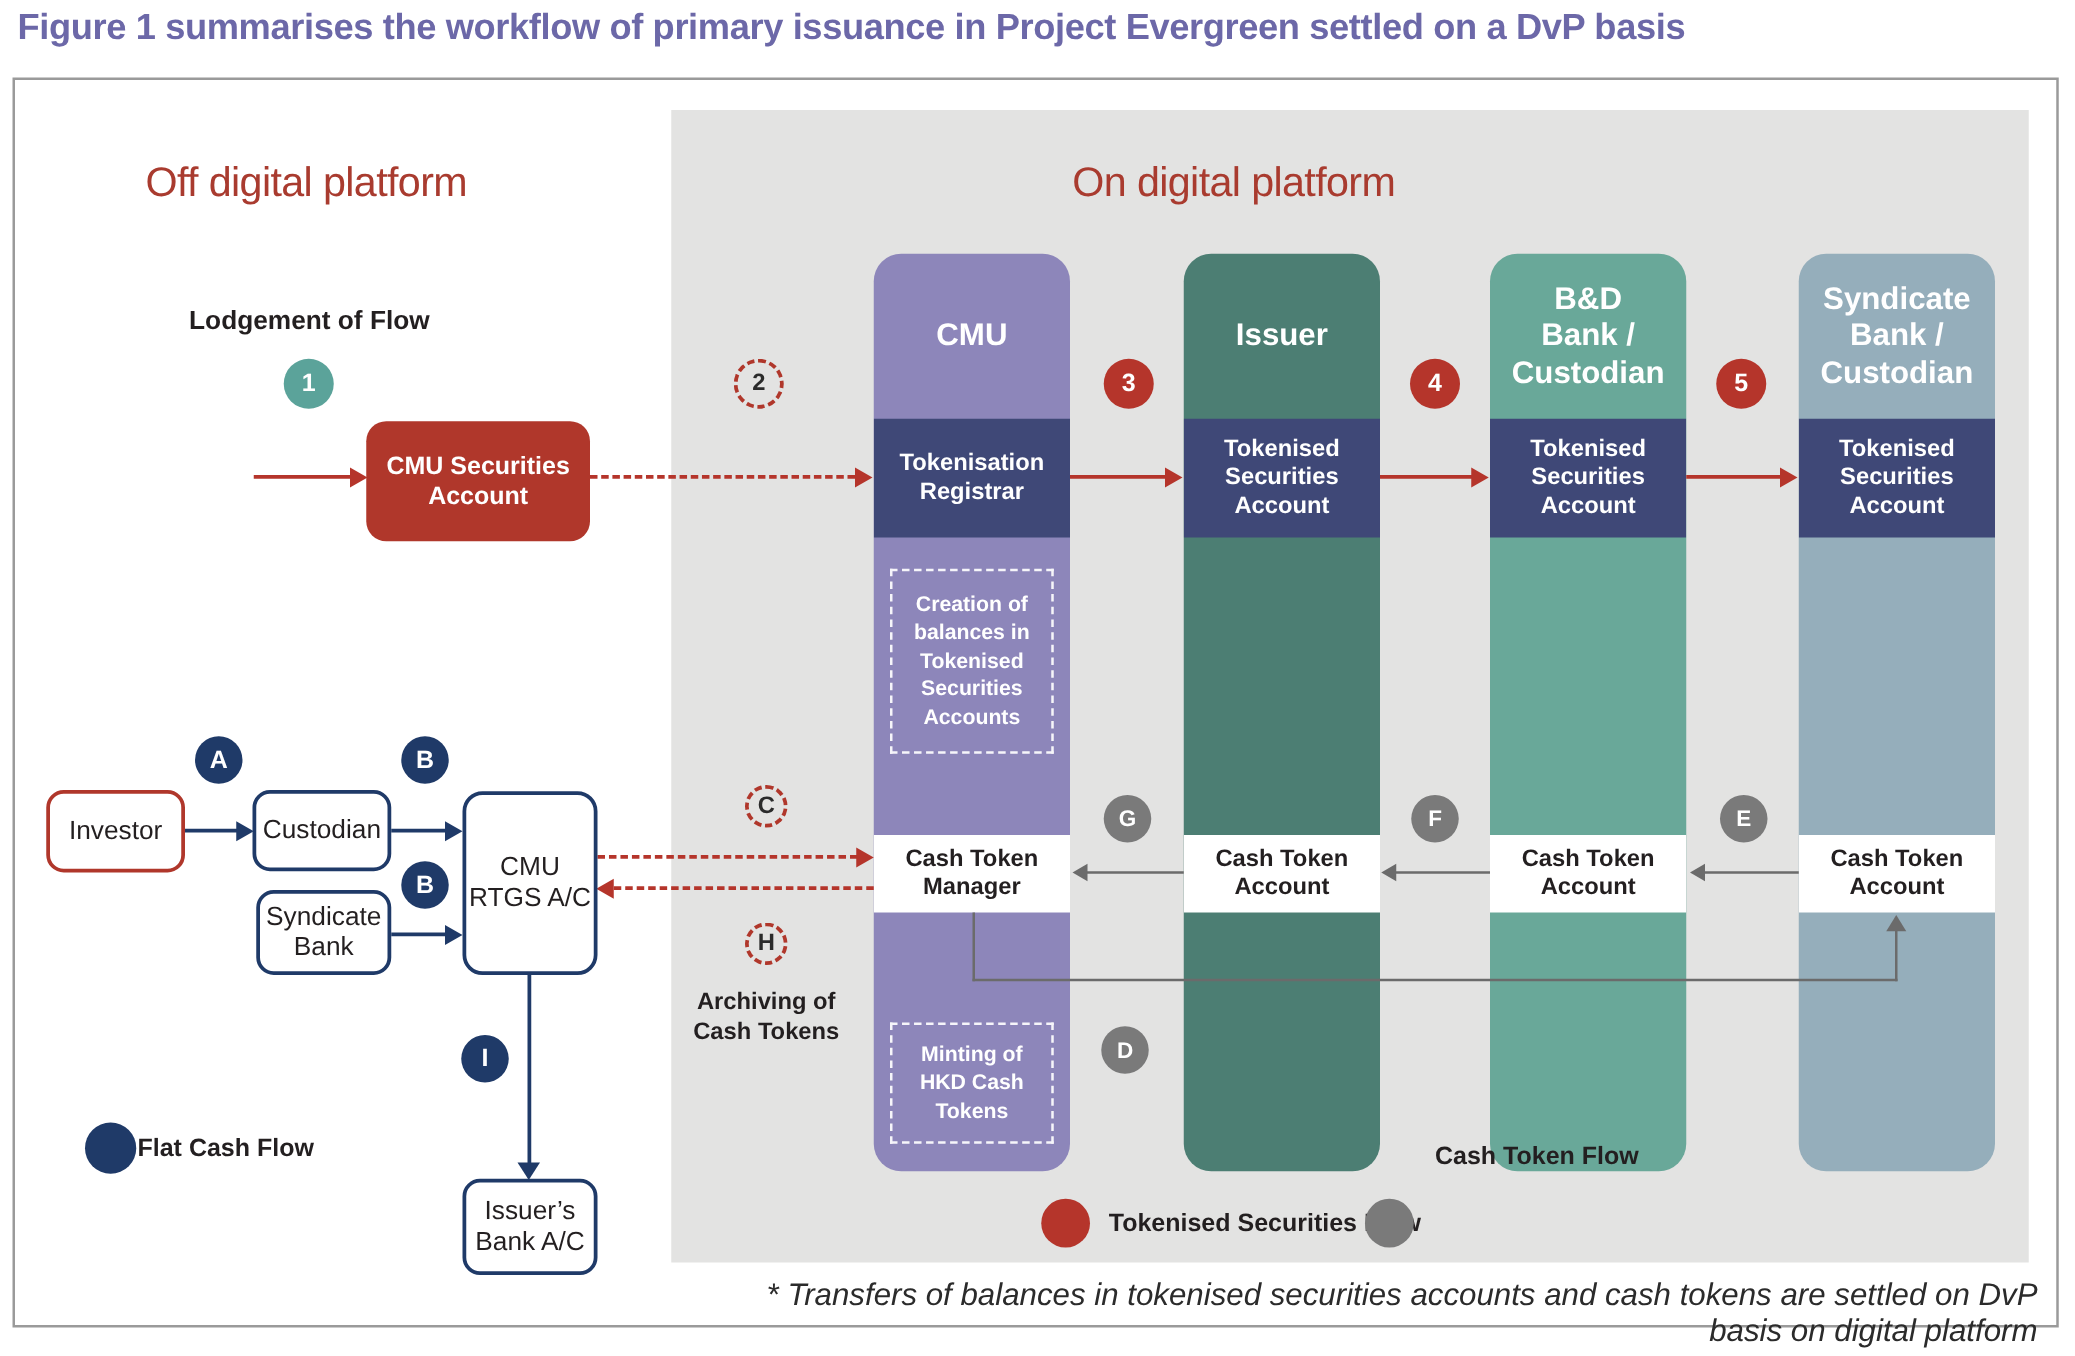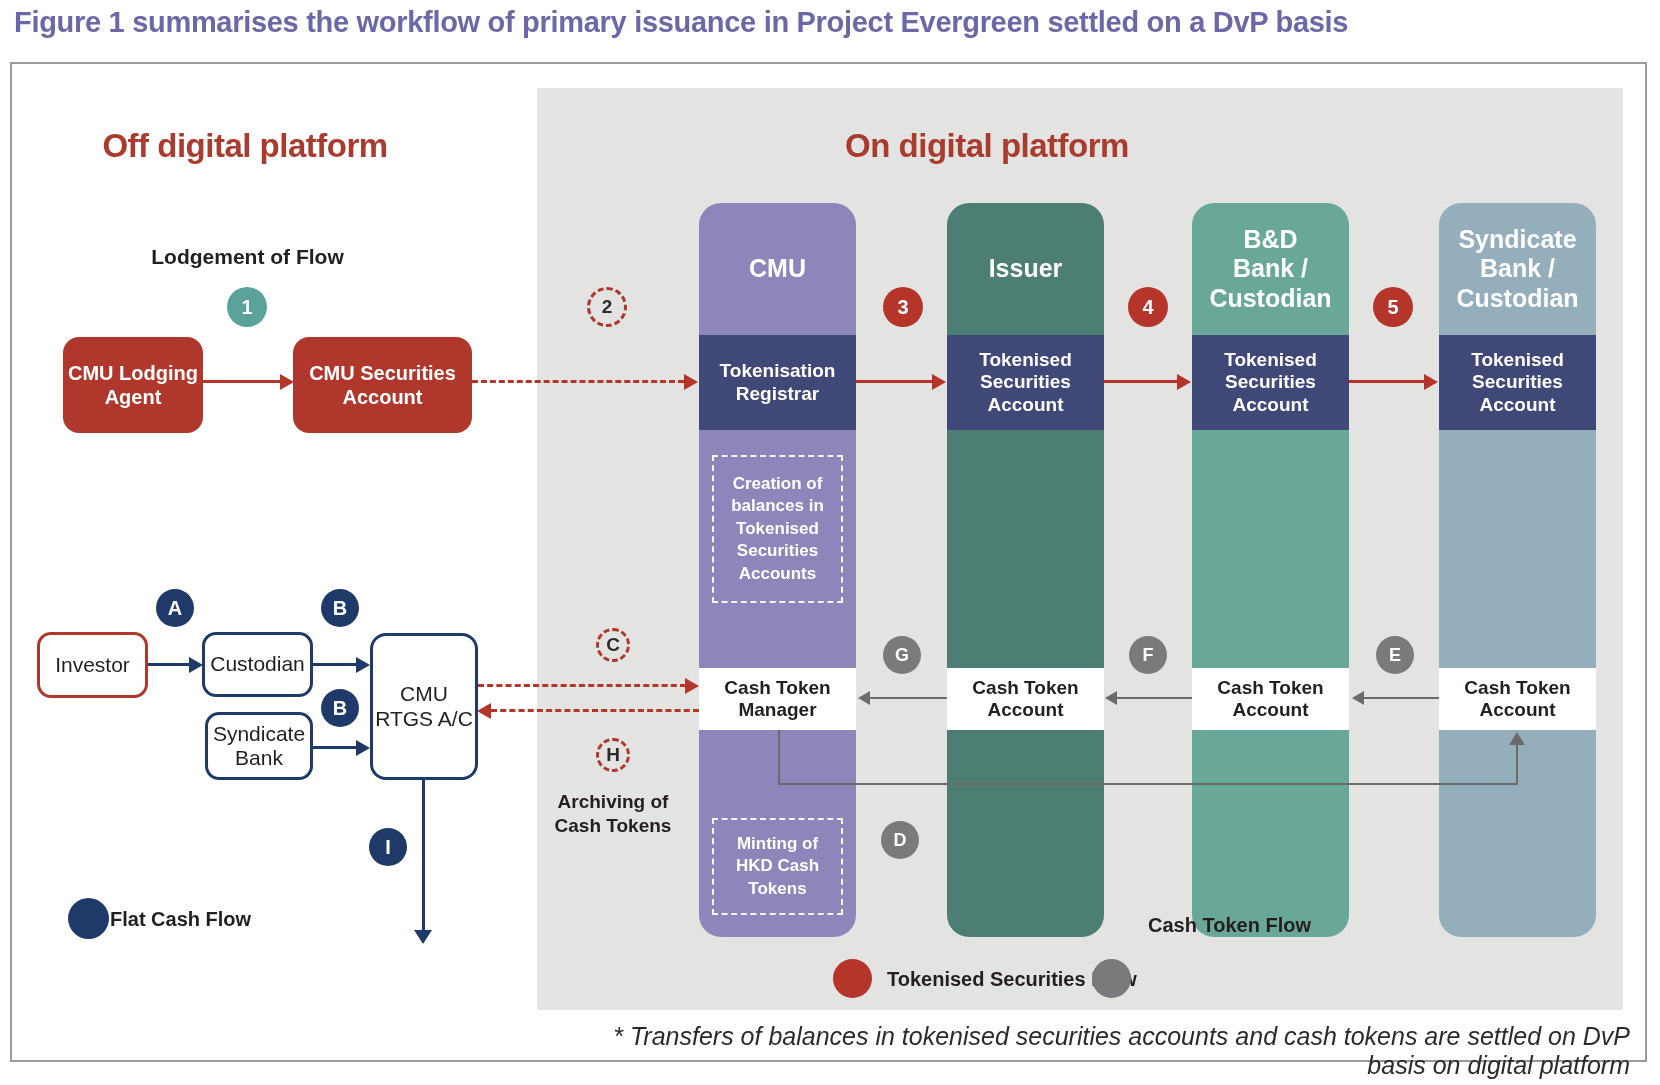--- a/index.html
+++ b/index.html
@@ -4,21 +4,21 @@
 <style>
   html,body{margin:0;padding:0;background:#fff;}
   .canvas{position:relative;width:1660px;height:1085px;background:#fff;
     font-family:"Liberation Sans","DejaVu Sans",sans-serif;color:var(--text_dark,#231f20);overflow:hidden;}
   .abs{position:absolute;box-sizing:border-box;}
   .ctr{display:flex;align-items:center;justify-content:center;text-align:center;}
   .pre{white-space:pre-line;}
   .title{font-size:29px;font-weight:bold;color:var(--title_purple);letter-spacing:-0.3px;}
   .frame{border:2px solid #9a9a9a;background:#fff;}
   .panel{background:var(--panel_gray);}
-  .heading{font-size:33px;font-weight:bold;color:var(--heading_red);letter-spacing:-0.5px;}
+  .heading{font-size:33px;font-weight:normal;color:var(--heading_red);letter-spacing:-0.5px;}
   .lbl{font-weight:bold;font-size:20px;color:var(--text_dark);}
   .badge{border-radius:50%;color:#fff;font-weight:bold;font-size:20px;display:flex;align-items:center;justify-content:center;box-sizing:border-box;}
   .badge.navy{background:var(--navy);}
   .badge.red{background:var(--red_arrow);}
   .badge.gray{background:var(--flow_gray);font-size:18px;}
   .badge.teal{background:var(--teal_step);}
   .badge.dashed{border:3px dashed var(--red_fill);background:transparent;color:#2b2b2b;font-size:19px;}
   .redbox{background:var(--red_fill);border-radius:16px;color:#fff;font-weight:bold;font-size:20px;line-height:1.2;}
   .obox{background:#fff;border-radius:14px;font-weight:normal;font-size:21px;line-height:1.15;color:var(--text_dark);}
   .obox.redline{border:3px solid var(--red_fill);}
@@ -54,22 +54,20 @@
   <div class="abs frame" style="left:10px;top:62px;width:1637px;height:1000px;"></div>
 
   <div class="abs panel" style="left:537px;top:88px;width:1086px;height:922px;"></div>
 
   <div class="abs ctr heading" style="left:60px;top:122px;width:370px;height:48px;">Off digital platform</div>
   <div class="abs ctr heading" style="left:537px;top:122px;width:900px;height:48px;">On digital platform</div>
 
   <div class="abs ctr lbl" style="left:130px;top:242px;width:235px;height:30px;font-size:21px;">Lodgement of Flow</div>
   <div class="abs badge teal" style="left:227px;top:287px;width:40px;height:40px;">1</div>
 
-  <div class="abs ctr redbox pre" style="left:63px;top:337px;width:140px;height:96px;">CMU Lodging
-Agent</div>
   <div class="abs hline" style="left:203px;top:380px;width:78px;"></div>
   <div class="abs tri tri-r" style="left:280px;top:374px;"></div>
   <div class="abs ctr redbox pre" style="left:293px;top:337px;width:179px;height:96px;">CMU Securities
 Account</div>
 
   <div class="abs dashline" style="left:472px;top:380px;width:212px;"></div>
   <div class="abs tri tri-r" style="left:684px;top:374px;"></div>
   <div class="abs badge dashed ctr" style="left:587px;top:287px;width:40px;height:40px;">2</div>
 
   <div class="abs col" style="left:699px;top:203px;width:157px;height:734px;background:var(--cmu_purple);">
@@ -161,20 +159,22 @@
   <div class="abs badge navy" style="left:321px;top:589px;width:38px;height:38px;">B</div>
   <div class="abs badge navy" style="left:321px;top:689px;width:38px;height:38px;">B</div>
   <div class="abs badge navy" style="left:369px;top:828px;width:38px;height:38px;">I</div>
 
   <div class="abs ctr obox redline" style="left:37px;top:632px;width:111px;height:66px;">Investor</div>
   <div class="abs ctr obox navyline" style="left:202px;top:632px;width:111px;height:65px;">Custodian</div>
   <div class="abs ctr obox navyline pre" style="left:205px;top:712px;width:108px;height:68px;">Syndicate
 Bank</div>
   <div class="abs ctr obox navyline pre" style="left:370px;top:633px;width:108px;height:147px;border-radius:16px;">CMU
 RTGS A/C</div>
+  <div class="abs ctr obox navyline pre" style="left:370px;top:943px;width:108px;height:77px;">Issuer’s
+Bank A/C</div>
 
   <div class="abs hline navy" style="left:148px;top:663px;width:42px;"></div>
   <div class="abs tri tri-r navy" style="left:189px;top:657px;"></div>
   <div class="abs hline navy" style="left:313px;top:663px;width:44px;"></div>
   <div class="abs tri tri-r navy" style="left:356px;top:657px;"></div>
   <div class="abs hline navy" style="left:313px;top:746px;width:44px;"></div>
   <div class="abs tri tri-r navy" style="left:356px;top:740px;"></div>
   <div class="abs vline" style="left:422px;top:780px;height:151px;"></div>
   <div class="abs tri tri-d navy" style="left:414px;top:930px;"></div>
 

